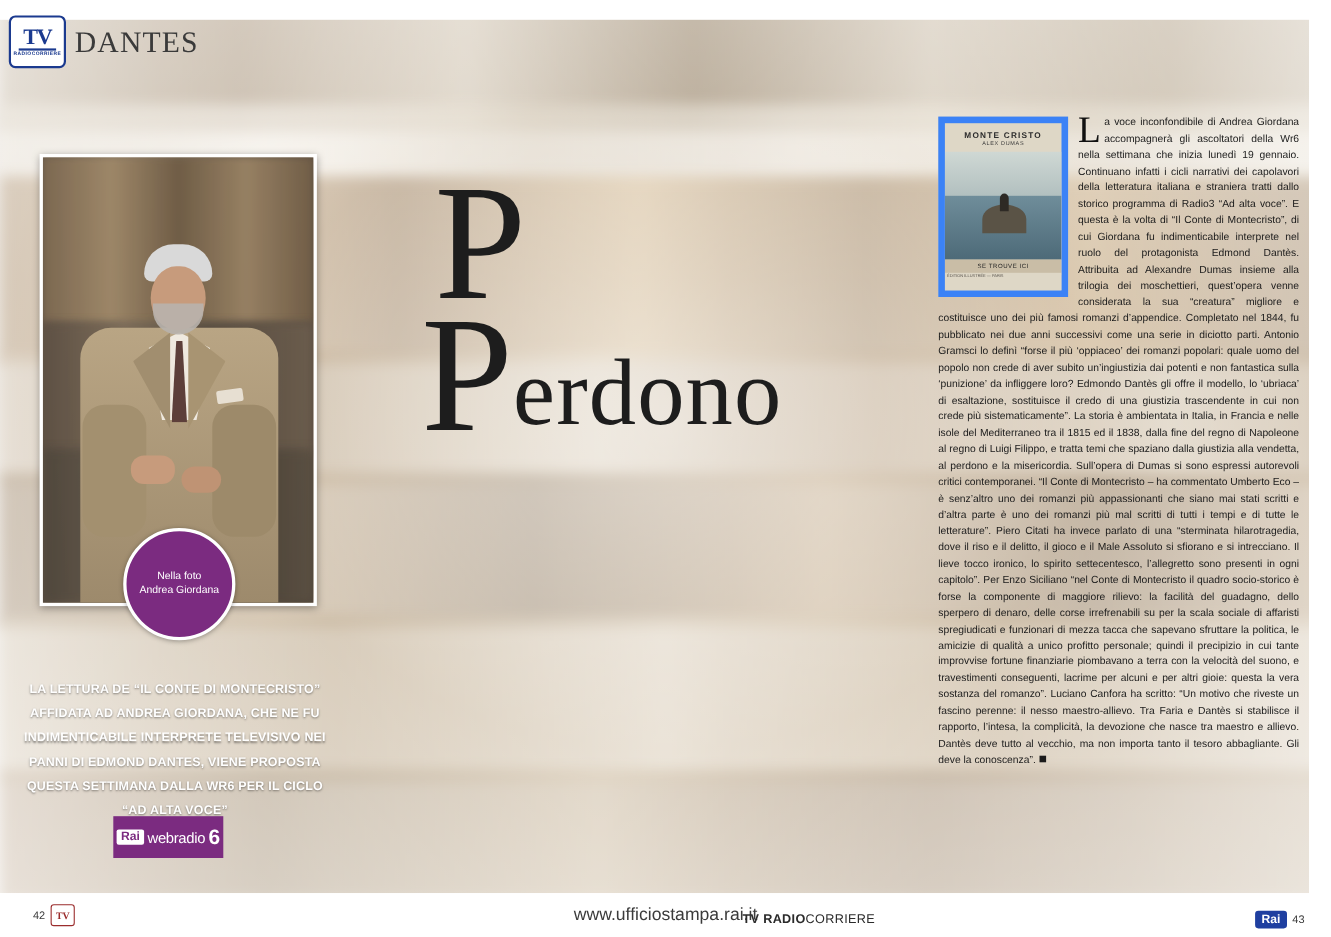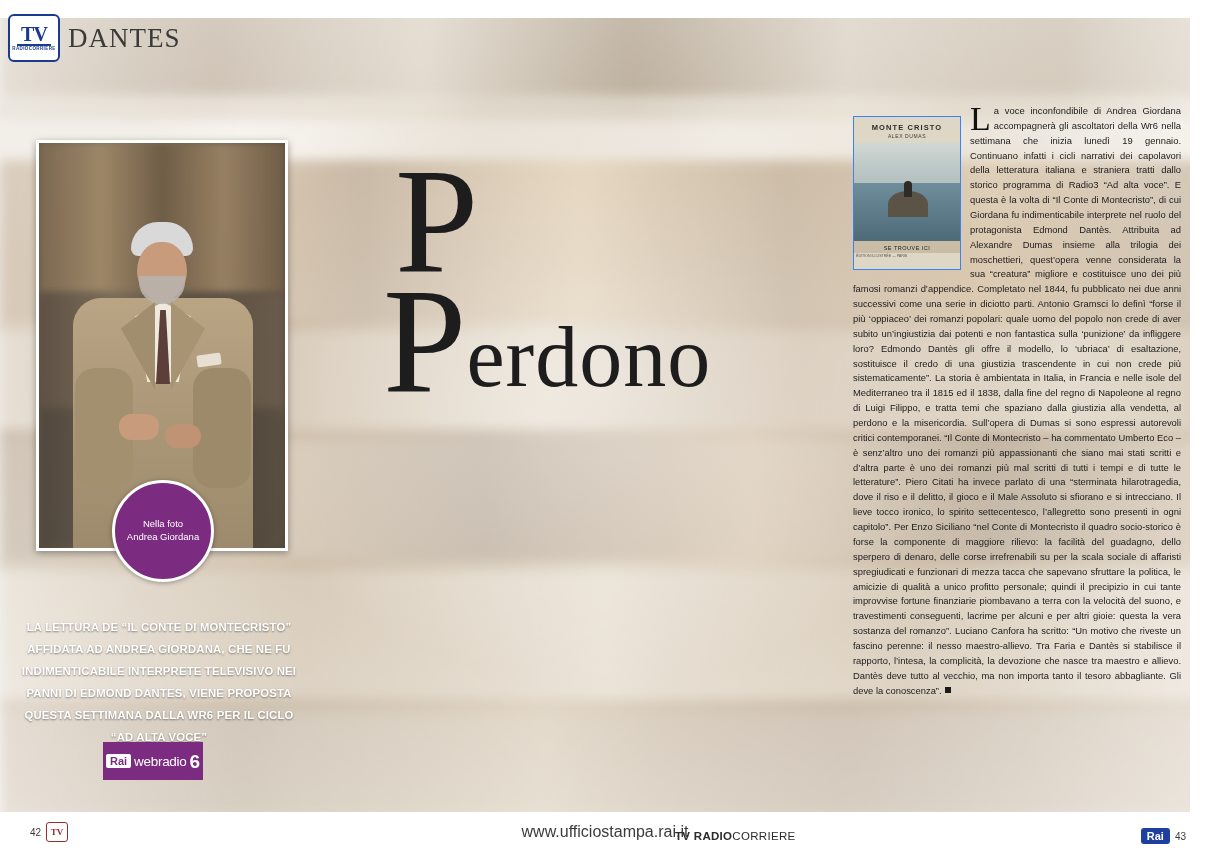--- a/index.html
+++ b/index.html
@@ -104,22 +104,22 @@
   .tl4{margin-left:48px;}
   .tl5{margin-left:0px;}
 
   
   .article{
     position:absolute;left:853px;top:104px;width:328px;
     font-family:"Liberation Sans",sans-serif;font-size:9.4px;line-height:1.58;
     color:#1b1b1b;text-align:justify;
   }
   .poster{
-    float:left;width:106px;height:152px;margin:12px 9px 4px 0;
-    border:1px solid #3b82f6;background:#ded7c6;position:relative;overflow:hidden;
+    float:left;width:106px;height:152px;margin:2px 9px 4px 0;
+    border:6px solid #3b82f6;background:#ded7c6;position:relative;overflow:hidden;
   }
   .poster .pt{position:absolute;top:5px;left:0;right:0;text-align:center;font-size:7.5px;letter-spacing:1.1px;color:#2b2b2b;font-weight:bold;}
   .poster .ps{position:absolute;top:16px;left:0;right:0;text-align:center;font-size:5px;letter-spacing:.6px;color:#3a3a3a;}
   .poster .sea{position:absolute;left:0;right:0;bottom:28px;height:58px;background:linear-gradient(to bottom,#6f8d9a,#4d6a78);}
   .poster .rock{position:absolute;left:34px;bottom:52px;width:40px;height:26px;background:#5a5346;border-radius:50% 50% 0 0;}
   .poster .man{position:absolute;left:50px;bottom:72px;width:8px;height:16px;background:#2e2a25;border-radius:4px 4px 0 0;}
   .poster .sky{position:absolute;left:0;right:0;top:26px;height:66px;background:linear-gradient(to bottom,#cfd8d4,#9fb0b2);}
   .poster .band{position:absolute;left:0;right:0;bottom:14px;height:14px;background:#c9bda6;text-align:center;font-size:5.5px;line-height:14px;letter-spacing:.5px;color:#222;}
   .poster .ft{position:absolute;left:0;right:0;bottom:0;height:14px;background:#ded7c6;font-size:3.6px;color:#55504a;padding:1px 2px;line-height:1.2;overflow:hidden;}
   .poster .side{position:absolute;left:2px;bottom:32px;font-size:7px;font-weight:bold;color:#3a342c;transform:rotate(-90deg);transform-origin:left bottom;letter-spacing:1px;}

